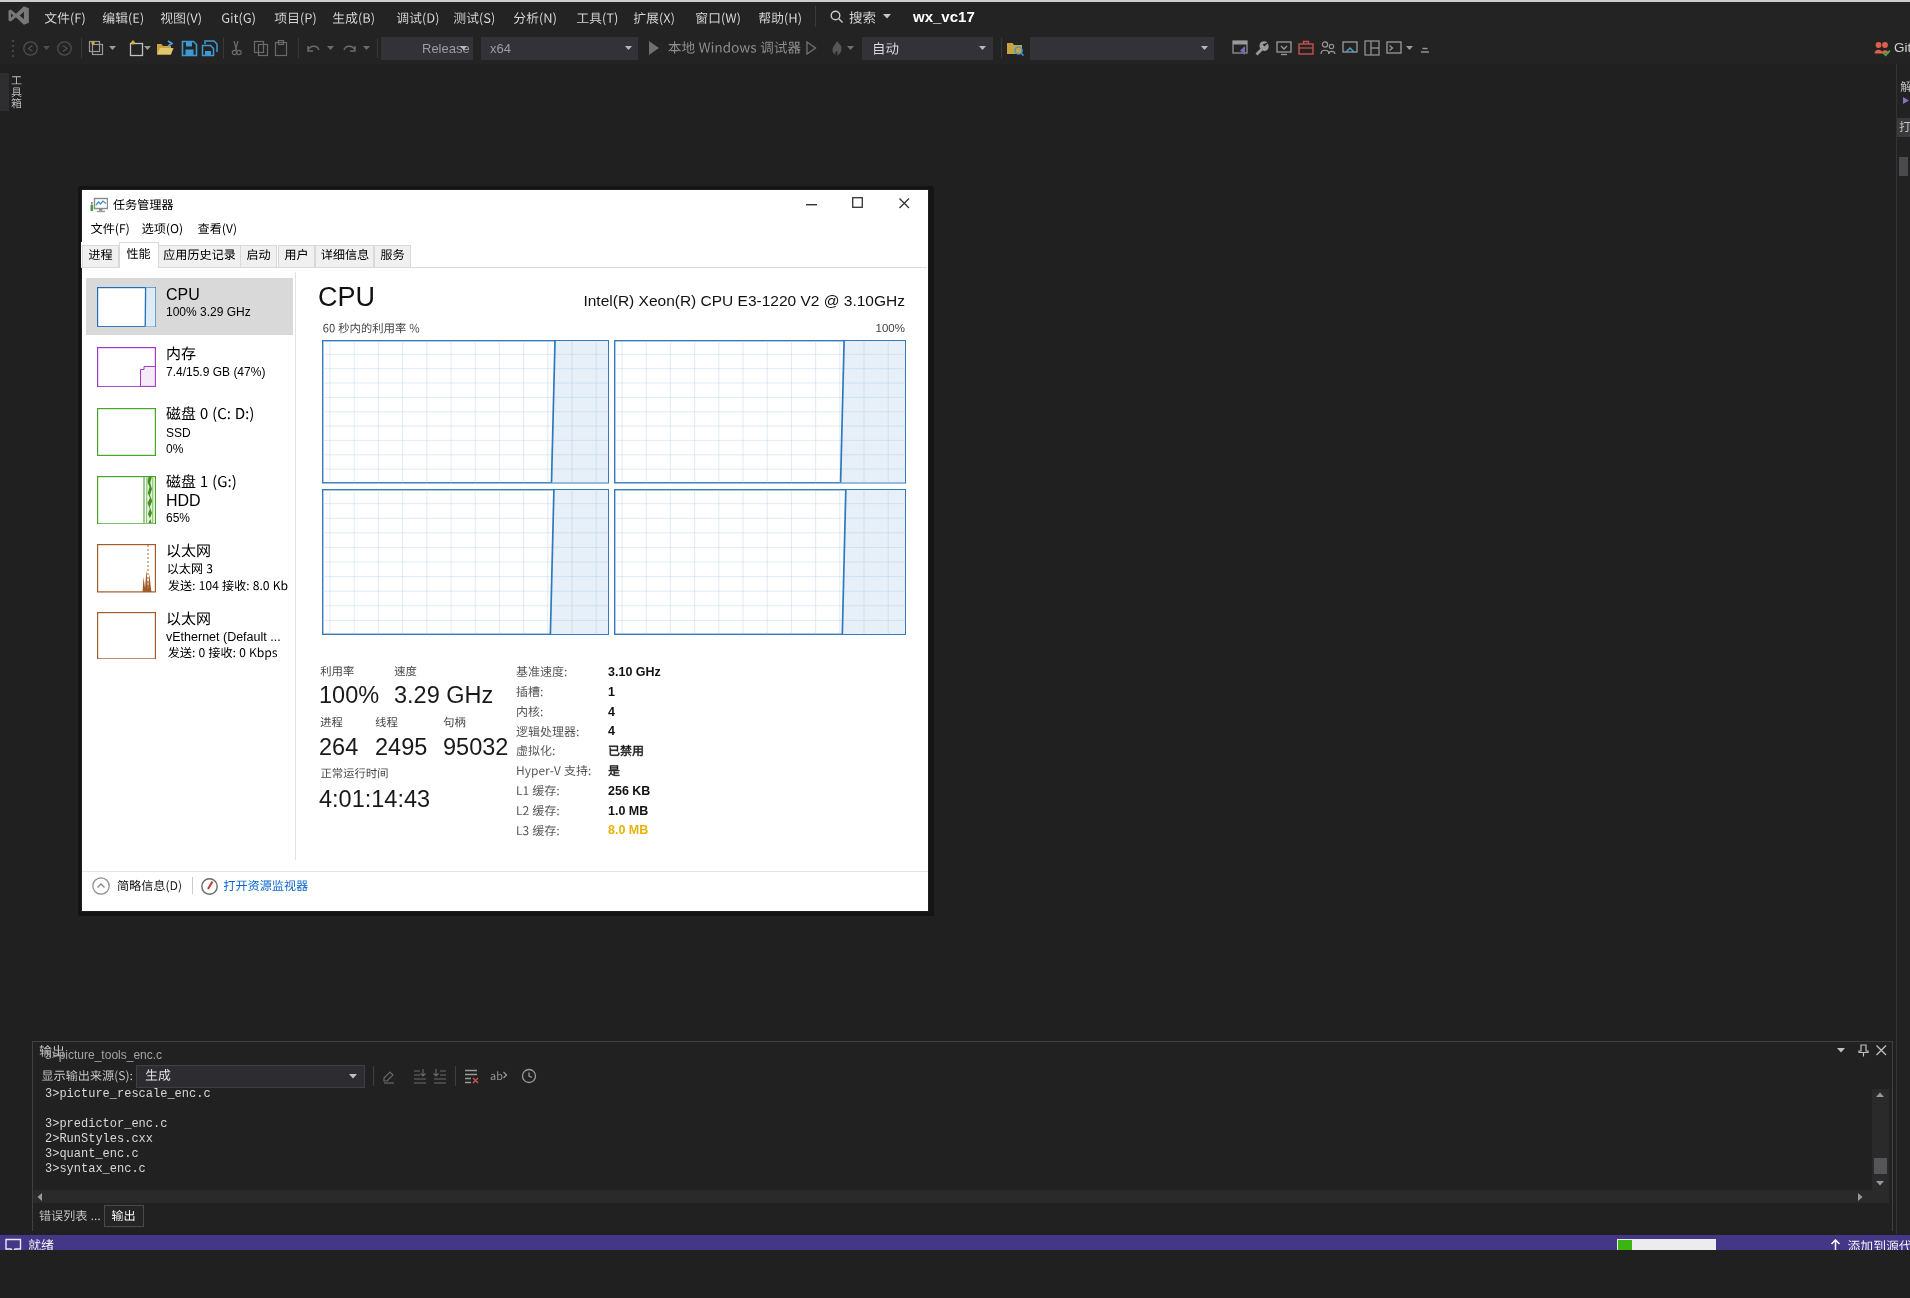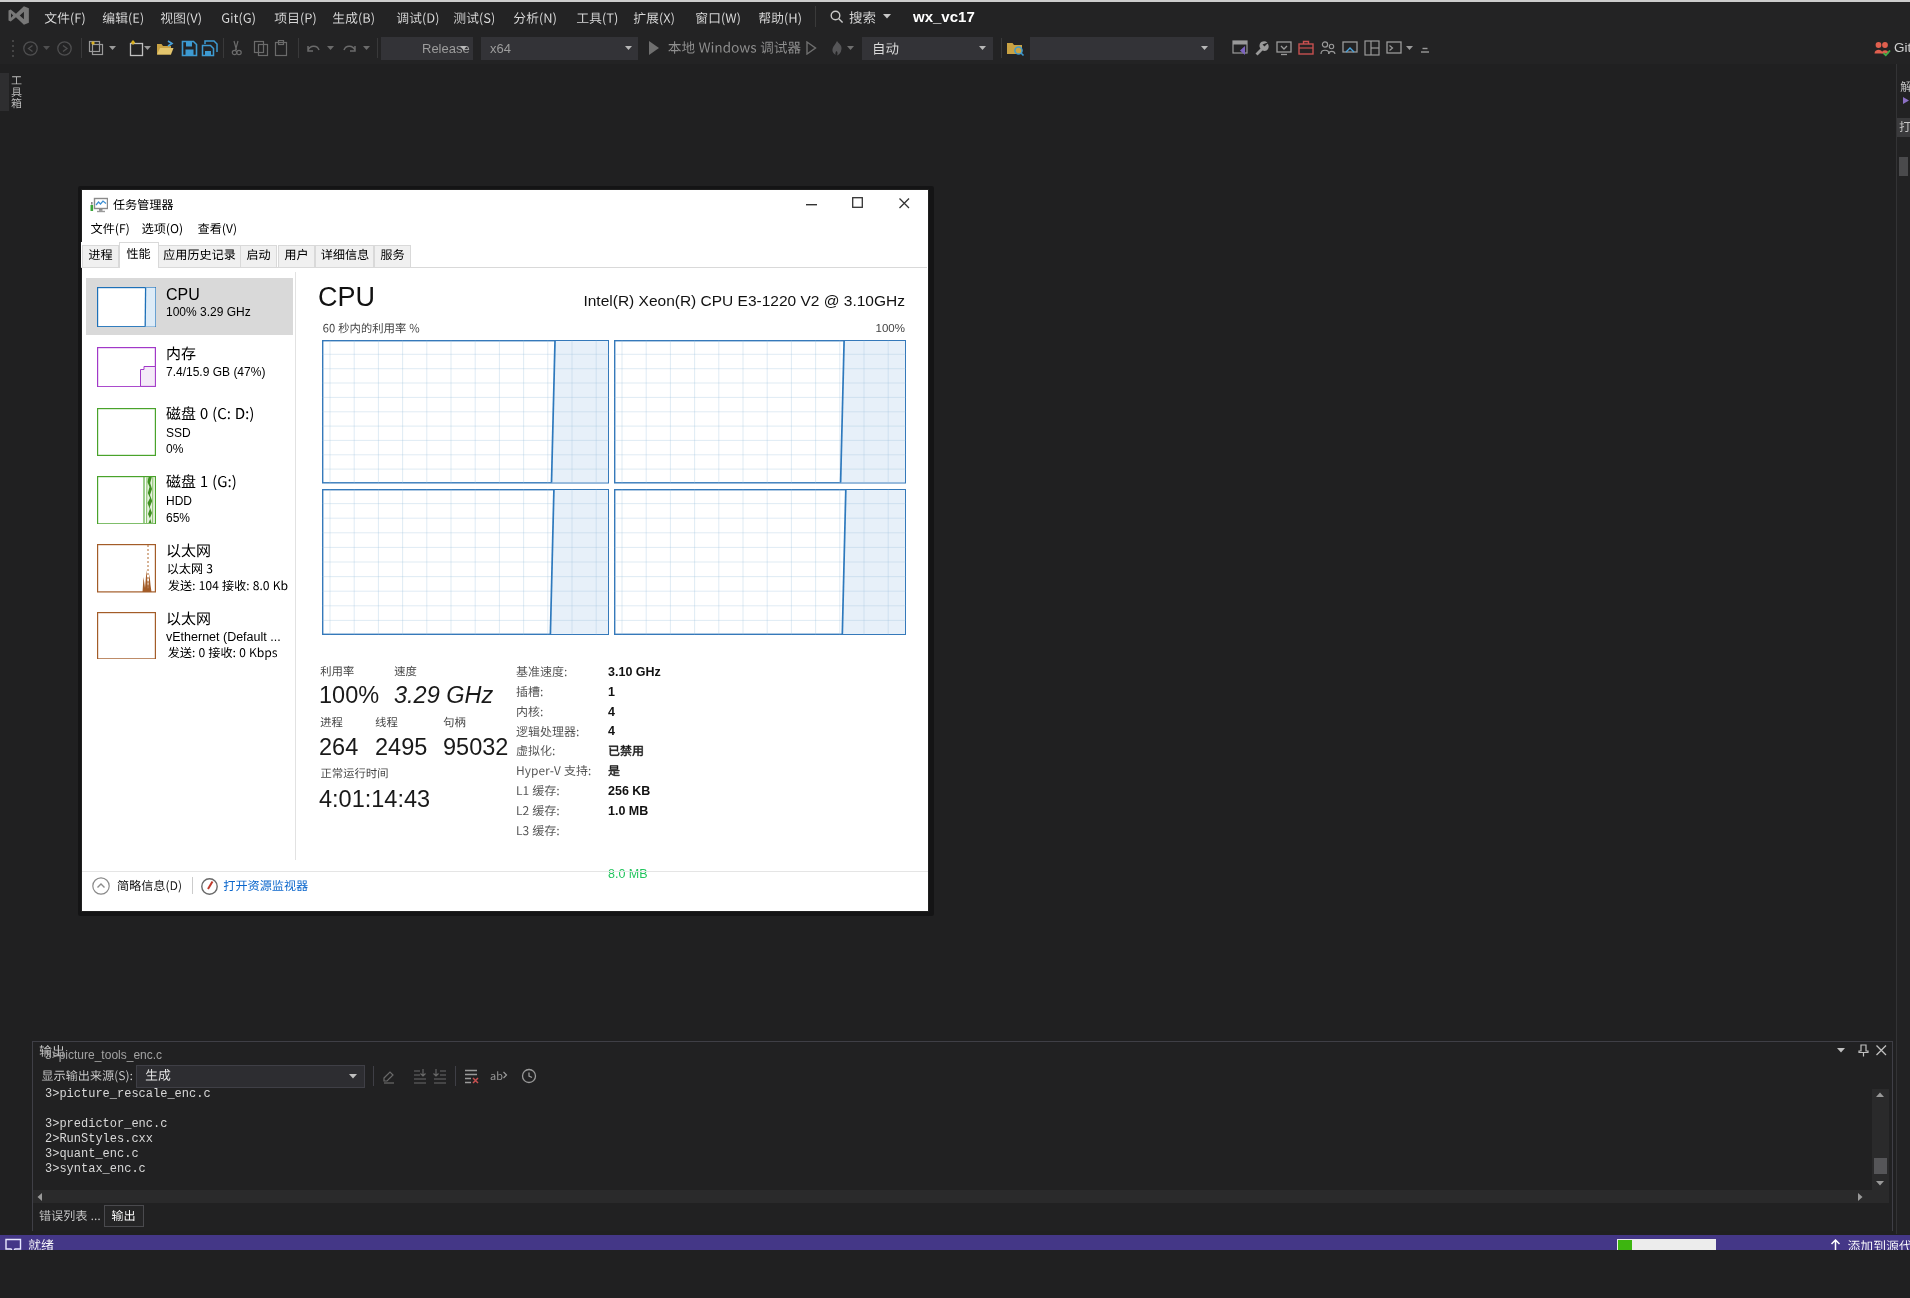--- a/index.html
+++ b/index.html
@@ -346,21 +346,21 @@
 <svg style="position:absolute;left:96.5px;top:475.7px" width="59" height="48.5">
       <rect x="0.6" y="0.6" width="57.8" height="47.3" fill="#fff" stroke="#49a32b" stroke-width="1.2"></rect>
       <line x1="47" y1="1" x2="47" y2="47" stroke="#49a32b" stroke-width="1.1"></line>
       <path d="M48.8 1 L48.8 47 L57.4 47 L57.4 1Z" fill="#e7f2df"></path>
       <path d="M51.5 1 L50.5 6 L52.5 11 L50.8 17 L53 22 L50.5 27 L52.8 33 L51 38 L53.2 43 L51.5 47 L54.5 47 L53 42 L55 37 L52.8 31 L55.2 25 L53 19 L55 13 L53.2 7 L54.8 1Z" fill="#3f9021"></path>
       <path d="M50 1 L49.5 47 M55.8 1 L55.6 47" stroke="#6cb34a" stroke-width="0.8" fill="none"></path>
     </svg>
 <svg style="position:absolute;left:166.0px;top:472.3px" width="71" height="20" viewBox="0 -15.0 71 19.8">
       <path d="M0.6 -11.8V-10.8H2.3C1.9 -8.3 1.4 -5.8 0.4 -4.3C0.6 -4 0.8 -3.4 0.9 -3.2C1.2 -3.6 1.4 -4.1 1.6 -4.6V0.5H2.5V-0.7H4.9V-7.3H2.6C2.9 -8.4 3.1 -9.6 3.2 -10.8H5.1V-11.8ZM2.5 -6.3H4V-1.6H2.5ZM11.8 -12.6C11.5 -11.8 11 -10.7 10.6 -9.9H8.1L8.9 -10.3C8.7 -10.9 8.2 -11.8 7.6 -12.5L6.8 -12.2C7.2 -11.5 7.7 -10.5 7.9 -9.9H5.4V-8.9H14.4V-9.9H11.7C12.1 -10.6 12.5 -11.5 12.9 -12.3ZM5.3 0.6C5.5 0.4 6 0.3 8.7 -0.1C8.7 0.3 8.8 0.6 8.8 0.9L9.7 0.8C9.5 -0.2 9.1 -1.7 8.7 -2.8L8 -2.6C8.1 -2.1 8.3 -1.5 8.5 -1L6.5 -0.7C7.6 -2.3 8.8 -4.5 9.7 -6.6L8.8 -7C8.5 -6.4 8.3 -5.8 8 -5.2L6.5 -5.1C7 -6 7.6 -7.2 8 -8.3L7.1 -8.7C6.7 -7.4 6 -5.9 5.8 -5.6C5.6 -5.2 5.4 -4.9 5.2 -4.9C5.3 -4.6 5.4 -4.1 5.5 -3.9C5.7 -4 6 -4.1 7.6 -4.3C6.9 -3 6.3 -1.9 6 -1.6C5.6 -0.9 5.3 -0.5 5 -0.4C5.1 -0.1 5.2 0.3 5.3 0.6ZM9.9 0.5C10.2 0.4 10.6 0.3 13.5 -0.2C13.6 0.2 13.7 0.6 13.7 0.9L14.5 0.7C14.4 -0.3 13.9 -1.7 13.4 -2.9L12.6 -2.7C12.8 -2.2 13 -1.6 13.2 -1L11 -0.7C12.1 -2.4 13.2 -4.6 14 -6.7L13.1 -7.1C12.9 -6.5 12.6 -5.8 12.3 -5.2L10.8 -5.1C11.3 -6 11.8 -7.2 12.2 -8.3L11.2 -8.8C10.9 -7.4 10.3 -6 10.1 -5.6C9.9 -5.2 9.7 -5 9.5 -4.9C9.6 -4.7 9.8 -4.2 9.8 -3.9C10 -4 10.4 -4.1 11.9 -4.3C11.4 -3 10.8 -2 10.5 -1.6C10.2 -1 9.9 -0.5 9.6 -0.4C9.7 -0.2 9.9 0.3 9.9 0.5L9.9 0.5Z M20.9 -6.4C21.7 -6 22.7 -5.3 23.2 -4.8L23.8 -5.5C23.3 -6 22.2 -6.6 21.4 -7ZM22 -12.8C21.9 -12.4 21.7 -11.9 21.5 -11.5H18.2V-8.8L18.2 -8.2H15.8V-7.3H18C17.8 -6.3 17.3 -5.4 16.1 -4.7C16.4 -4.5 16.8 -4.1 16.9 -3.9C18.3 -4.8 18.9 -6 19.2 -7.3H26.1V-5.5C26.1 -5.3 26.1 -5.3 25.8 -5.3C25.6 -5.3 25 -5.3 24.2 -5.3C24.4 -5 24.6 -4.6 24.6 -4.3C25.6 -4.3 26.3 -4.3 26.7 -4.5C27.1 -4.6 27.2 -5 27.2 -5.5V-7.3H29.3V-8.2H27.2V-11.5H22.7L23.2 -12.5ZM21 -9.7C21.8 -9.3 22.7 -8.7 23.2 -8.2H19.3L19.3 -8.8V-10.5H26.1V-8.2H23.2L23.8 -8.9C23.3 -9.4 22.3 -10 21.5 -10.3ZM17.4 -3.9V-0.2H15.7V0.8H29.3V-0.2H27.6V-3.9ZM18.4 -0.2V-3H20.4V-0.2ZM21.5 -0.2V-3H23.5V-0.2ZM24.5 -0.2V-3H26.5V-0.2Z M35.2 0H41.2V-1.1H39V-11H38C37.4 -10.7 36.7 -10.4 35.7 -10.2V-9.3H37.7V-1.1H35.2Z M49.7 2.9 50.5 2.6C49.3 0.4 48.6 -2.1 48.6 -4.7C48.6 -7.2 49.3 -9.7 50.5 -11.9L49.7 -12.3C48.3 -10 47.5 -7.6 47.5 -4.7C47.5 -1.7 48.3 0.7 49.7 2.9Z M57 0.2C58.5 0.2 59.7 -0.3 60.4 -1.1V-5.7H56.8V-4.5H59.1V-1.7C58.7 -1.3 57.9 -1 57.2 -1C54.8 -1 53.5 -2.8 53.5 -5.5C53.5 -8.3 54.9 -10 57.1 -10C58.2 -10 59 -9.5 59.5 -8.9L60.3 -9.8C59.6 -10.5 58.6 -11.2 57.1 -11.2C54.2 -11.2 52.1 -9 52.1 -5.5C52.1 -1.9 54.1 0.2 57 0.2Z M63.6 -5.8C64.2 -5.8 64.6 -6.3 64.6 -6.9C64.6 -7.5 64.2 -7.9 63.6 -7.9C63.1 -7.9 62.6 -7.5 62.6 -6.9C62.6 -6.3 63.1 -5.8 63.6 -5.8ZM63.6 0.2C64.2 0.2 64.6 -0.2 64.6 -0.8C64.6 -1.5 64.2 -1.9 63.6 -1.9C63.1 -1.9 62.6 -1.5 62.6 -0.8C62.6 -0.2 63.1 0.2 63.6 0.2Z M67.2 2.9C68.6 0.7 69.4 -1.7 69.4 -4.7C69.4 -7.6 68.6 -10 67.2 -12.3L66.3 -11.9C67.6 -9.7 68.3 -7.2 68.3 -4.7C68.3 -2.1 67.6 0.4 66.3 2.6Z" fill="#000"></path>
     </svg>
-<div style="position:absolute;left:166px;top:494px;font-size:12px;line-height:14px;color:#000;font-weight:400;white-space:nowrap;">HDD</div>
+<div style="position:absolute;left:166px;top:494px;font-size:16px;line-height:14px;color:#000;font-weight:400;white-space:nowrap;">HDD</div>
 <div style="position:absolute;left:166px;top:510.5px;font-size:12px;line-height:14px;color:#000;font-weight:400;white-space:nowrap;">65%</div>
 <svg style="position:absolute;left:96.5px;top:544.3px" width="59" height="48.5">
       <rect x="0.6" y="0.6" width="57.8" height="47.3" fill="#fff" stroke="#a35c28" stroke-width="1.2"></rect>
       <line x1="51" y1="1" x2="51" y2="47.5" stroke="#b0682f" stroke-width="1" stroke-dasharray="2,2"></line>
       <path d="M45.5 48 L46.5 33 L48 44 L49.5 26 L51 45 L52.5 30 L53.5 41 L54.5 48Z" fill="#a35c28"></path>
     </svg>
 <svg style="position:absolute;left:166.0px;top:540.8px" width="45" height="20" viewBox="0 -15.0 45 19.8">
       <path d="M5.6 -10.7C6.5 -9.6 7.5 -8.1 7.9 -7.1L8.9 -7.7C8.4 -8.7 7.5 -10.1 6.6 -11.2ZM11.4 -12C11.1 -5.3 10 -1.6 5.2 0.3C5.5 0.5 5.9 1.1 6 1.3C8.1 0.4 9.5 -0.8 10.5 -2.4C11.7 -1.2 12.9 0.2 13.5 1.2L14.5 0.4C13.8 -0.6 12.3 -2.2 11 -3.4C12 -5.6 12.4 -8.4 12.6 -12ZM2.1 -0.3C2.5 -0.6 3 -1 7.4 -3.1C7.3 -3.3 7.2 -3.8 7.1 -4.1L3.6 -2.5V-11.4H2.4V-2.6C2.4 -1.9 1.8 -1.4 1.5 -1.2C1.7 -1 2 -0.6 2.1 -0.3Z M21.9 -12.6C21.9 -11.4 21.9 -10.1 21.7 -8.6H15.9V-7.5H21.6C21 -4.5 19.5 -1.4 15.6 0.3C15.9 0.5 16.2 0.9 16.4 1.2C18.2 0.4 19.5 -0.6 20.4 -1.8C21.4 -0.9 22.6 0.3 23.1 1L24.1 0.3C23.5 -0.5 22.2 -1.7 21.2 -2.6L20.8 -2.3C21.7 -3.7 22.3 -5.2 22.6 -6.7C23.8 -3.1 25.7 -0.2 28.7 1.2C28.9 0.9 29.3 0.4 29.5 0.2C26.5 -1.1 24.6 -4 23.5 -7.5H29.2V-8.6H22.9C23.1 -10 23.1 -11.4 23.1 -12.6Z M32.9 -8C33.6 -7.2 34.3 -6.2 35 -5.3C34.4 -3.7 33.6 -2.3 32.6 -1.3C32.8 -1.2 33.3 -0.9 33.5 -0.7C34.4 -1.6 35.1 -2.9 35.7 -4.3C36.2 -3.6 36.6 -2.9 36.9 -2.4L37.6 -3.1C37.2 -3.7 36.7 -4.5 36.1 -5.4C36.5 -6.6 36.8 -8 37.1 -9.5L36 -9.6C35.9 -8.5 35.7 -7.4 35.4 -6.4C34.8 -7.2 34.2 -8 33.6 -8.7ZM37.2 -8C37.9 -7.2 38.7 -6.2 39.3 -5.2C38.7 -3.6 37.9 -2.2 36.8 -1.2C37 -1.1 37.5 -0.7 37.7 -0.6C38.6 -1.5 39.4 -2.8 40 -4.2C40.5 -3.4 40.9 -2.6 41.2 -1.9L42 -2.6C41.6 -3.4 41.1 -4.3 40.4 -5.4C40.8 -6.6 41.1 -8 41.3 -9.4L40.3 -9.6C40.1 -8.5 39.9 -7.4 39.7 -6.4C39.1 -7.2 38.5 -7.9 38 -8.6ZM31.3 -11.7V1.2H32.5V-10.6H42.6V-0.3C42.6 -0 42.5 0 42.2 0.1C41.9 0.1 40.9 0.1 39.9 0C40.1 0.3 40.3 0.9 40.4 1.2C41.7 1.2 42.6 1.1 43 1C43.5 0.8 43.7 0.4 43.7 -0.3V-11.7Z" fill="#000"></path>
     </svg>
 <svg style="position:absolute;left:166.0px;top:561.2px" width="48" height="16" viewBox="0 -12.5 48 16.5">
@@ -489,21 +489,21 @@
       <line x1="0.5" y1="131.4" x2="291.5" y2="131.4" stroke="#9cc0de" stroke-width="1" stroke-opacity="0.32"></line>
       <line x1="231.8" y1="1" x2="228.3" y2="145" stroke="#2e79bd" stroke-width="1.7"></line>
     </svg>
 <svg style="position:absolute;left:320.0px;top:664.3px" width="34" height="15" viewBox="0 -11.5 34 15.2">
       <path d="M6.8 -8.3V-1.9H7.7V-8.3ZM9.6 -9.4V-0.2C9.6 -0 9.6 0.1 9.3 0.1C9.1 0.1 8.4 0.1 7.6 0.1C7.7 0.3 7.8 0.7 7.9 0.9C9 0.9 9.6 0.9 10 0.8C10.3 0.6 10.5 0.4 10.5 -0.2V-9.4ZM5.3 -9.6C4.2 -9.1 2.2 -8.7 0.5 -8.5C0.6 -8.3 0.7 -8 0.8 -7.8C1.5 -7.9 2.2 -8 3 -8.2V-6.2H0.6V-5.4H2.8C2.2 -4 1.2 -2.4 0.3 -1.5C0.5 -1.3 0.7 -0.9 0.8 -0.7C1.6 -1.5 2.4 -2.8 3 -4.1V0.9H3.8V-3.7C4.4 -3.1 5.2 -2.4 5.5 -2L6 -2.7C5.7 -3 4.4 -4.1 3.8 -4.6V-5.4H6V-6.2H3.8V-8.3C4.6 -8.5 5.3 -8.7 5.9 -8.9Z M13.3 -8.9V-4.7C13.3 -3.1 13.1 -1 11.9 0.4C12.1 0.5 12.4 0.8 12.5 1C13.4 0 13.8 -1.3 14 -2.6H16.9V0.8H17.7V-2.6H20.8V-0.3C20.8 -0 20.8 0 20.5 0C20.3 0 19.5 0.1 18.7 0C18.8 0.3 19 0.6 19 0.9C20.1 0.9 20.8 0.9 21.2 0.7C21.6 0.6 21.7 0.3 21.7 -0.3V-8.9ZM14.1 -8H16.9V-6.2H14.1ZM20.8 -8V-6.2H17.7V-8ZM14.1 -5.4H16.9V-3.4H14.1C14.1 -3.9 14.1 -4.3 14.1 -4.7ZM20.8 -5.4V-3.4H17.7V-5.4Z M32.5 -7.4C32.1 -6.9 31.4 -6.3 30.9 -5.9L31.5 -5.5C32.1 -5.9 32.7 -6.4 33.3 -7ZM23.6 -3.9 24.1 -3.2C24.8 -3.6 25.8 -4.1 26.7 -4.5L26.5 -5.2C25.4 -4.7 24.4 -4.2 23.6 -3.9ZM24 -6.9C24.6 -6.5 25.4 -5.9 25.7 -5.5L26.3 -6.1C25.9 -6.5 25.2 -7 24.6 -7.4ZM30.8 -4.7C31.6 -4.2 32.6 -3.5 33.1 -3.1L33.7 -3.6C33.2 -4 32.2 -4.7 31.4 -5.2ZM23.6 -2.3V-1.5H28.3V0.9H29.2V-1.5H33.9V-2.3H29.2V-3.3H28.3V-2.3ZM28 -9.5C28.2 -9.3 28.4 -8.9 28.5 -8.6H23.8V-7.8H28C27.7 -7.3 27.3 -6.8 27.2 -6.7C27 -6.5 26.8 -6.3 26.6 -6.3C26.7 -6.1 26.8 -5.7 26.9 -5.6C27.1 -5.6 27.3 -5.7 28.6 -5.8C28.1 -5.2 27.6 -4.8 27.4 -4.6C27 -4.3 26.7 -4 26.4 -4C26.5 -3.8 26.6 -3.4 26.7 -3.3C26.9 -3.4 27.3 -3.4 30.3 -3.7C30.5 -3.5 30.6 -3.3 30.6 -3.1L31.3 -3.4C31.1 -3.9 30.5 -4.8 30 -5.4L29.3 -5.1C29.5 -4.9 29.7 -4.6 29.9 -4.4L27.9 -4.2C28.9 -5 29.9 -6 30.8 -7.1L30.1 -7.5C29.9 -7.2 29.6 -6.8 29.3 -6.5L27.8 -6.4C28.2 -6.8 28.6 -7.3 28.9 -7.8H33.8V-8.6H29.5C29.4 -9 29.1 -9.4 28.8 -9.7Z" fill="#444"></path>
     </svg>
 <svg style="position:absolute;left:394.0px;top:664.3px" width="23" height="15" viewBox="0 -11.5 23 15.2">
       <path d="M0.8 -8.7C1.4 -8.1 2.2 -7.3 2.6 -6.8L3.3 -7.3C2.9 -7.8 2.1 -8.6 1.4 -9.2ZM3.1 -5.6H0.6V-4.7H2.2V-1.1C1.7 -1 1.1 -0.5 0.5 0.1L1 0.8C1.6 0.1 2.2 -0.5 2.7 -0.5C2.9 -0.5 3.3 -0.2 3.8 0.1C4.6 0.6 5.5 0.7 6.9 0.7C8 0.7 10 0.6 10.8 0.6C10.8 0.3 11 -0.1 11.1 -0.3C9.9 -0.2 8.2 -0.1 6.9 -0.1C5.7 -0.1 4.7 -0.1 4 -0.6C3.6 -0.8 3.3 -1 3.1 -1.1ZM4.9 -6.1H6.8V-4.6H4.9ZM7.6 -6.1H9.5V-4.6H7.6ZM6.8 -9.6V-8.5H3.7V-7.7H6.8V-6.8H4.1V-3.9H6.4C5.7 -2.9 4.6 -2 3.5 -1.6C3.7 -1.4 4 -1.1 4.1 -0.9C5 -1.4 6 -2.3 6.8 -3.3V-0.6H7.6V-3.2C8.6 -2.5 9.6 -1.7 10.1 -1.1L10.7 -1.7C10.1 -2.3 8.9 -3.2 7.9 -3.9H10.3V-6.8H7.6V-7.7H10.9V-8.5H7.6V-9.6Z M15.9 -7.4V-6.4H14.1V-5.7H15.9V-3.8H20.4V-5.7H22.3V-6.4H20.4V-7.4H19.6V-6.4H16.8V-7.4ZM19.6 -5.7V-4.5H16.8V-5.7ZM20.2 -2.3C19.7 -1.7 19 -1.3 18.2 -0.9C17.3 -1.3 16.7 -1.8 16.2 -2.3ZM14.2 -3V-2.3H15.7L15.4 -2.2C15.8 -1.5 16.5 -1 17.2 -0.5C16.1 -0.2 14.9 0 13.7 0.1C13.8 0.3 14 0.6 14.1 0.9C15.5 0.7 16.9 0.4 18.1 -0.1C19.3 0.4 20.6 0.7 22.1 0.9C22.2 0.7 22.4 0.4 22.6 0.2C21.3 0.1 20.1 -0.2 19.1 -0.5C20.1 -1.1 20.9 -1.8 21.5 -2.8L20.9 -3.1L20.8 -3ZM16.9 -9.5C17.1 -9.2 17.3 -8.8 17.4 -8.5H12.9V-5.4C12.9 -3.7 12.9 -1.2 11.9 0.5C12.1 0.6 12.5 0.8 12.7 0.9C13.7 -0.9 13.8 -3.6 13.8 -5.4V-7.7H22.4V-8.5H18.4C18.2 -8.9 18 -9.3 17.8 -9.7Z" fill="#444"></path>
     </svg>
 <div style="position:absolute;left:319px;top:681px;font-size:23.5px;line-height:28px;color:#191919;font-weight:400;white-space:nowrap;">100%</div>
-<div style="position:absolute;left:394px;top:681px;font-size:23.5px;line-height:28px;color:#191919;font-weight:400;white-space:nowrap;font-style:italic;">3.29 GHz</div>
+<div style="position:absolute;left:394px;top:681px;font-size:23.5px;line-height:28px;color:#191919;font-weight:400;white-space:nowrap;">3.29 GHz</div>
 <svg style="position:absolute;left:320.0px;top:715.3px" width="23" height="15" viewBox="0 -11.5 23 15.2">
       <path d="M0.9 -8.9C1.6 -8.4 2.3 -7.5 2.7 -7L3.4 -7.6C3 -8.1 2.2 -8.9 1.6 -9.4ZM8.3 -9.4V-7.6H6.4V-9.4H5.5V-7.6H3.9V-6.7H5.5V-5.4L5.5 -4.7H3.8V-3.9H5.4C5.2 -3 4.9 -2.1 4 -1.5C4.2 -1.3 4.5 -1 4.6 -0.9C5.6 -1.6 6.1 -2.7 6.3 -3.9H8.3V-0.9H9.1V-3.9H10.9V-4.7H9.1V-6.7H10.6V-7.6H9.1V-9.4ZM6.4 -6.7H8.3V-4.7H6.4L6.4 -5.4ZM3 -5.5H0.6V-4.7H2.2V-1.4C1.6 -1.2 1 -0.7 0.4 -0L1 0.8C1.6 -0 2.2 -0.7 2.6 -0.7C2.8 -0.7 3.2 -0.3 3.7 -0C4.5 0.5 5.4 0.6 6.9 0.6C7.9 0.6 10 0.5 10.8 0.5C10.8 0.2 11 -0.2 11.1 -0.4C10 -0.3 8.2 -0.2 6.9 -0.2C5.6 -0.2 4.6 -0.3 3.9 -0.7C3.5 -1 3.2 -1.2 3 -1.3Z M17.6 -8.4H21.1V-6.3H17.6ZM16.8 -9.2V-5.6H21.9V-9.2ZM16.7 -2.4V-1.7H18.9V-0.1H15.9V0.6H22.6V-0.1H19.8V-1.7H22.1V-2.4H19.8V-3.8H22.3V-4.6H16.4V-3.8H18.9V-2.4ZM15.7 -9.5C14.8 -9.1 13.3 -8.8 12 -8.6C12.1 -8.4 12.2 -8.1 12.2 -7.9C12.8 -8 13.4 -8.1 13.9 -8.2V-6.4H12.1V-5.6H13.8C13.4 -4.3 12.6 -2.8 11.8 -2C12 -1.8 12.2 -1.4 12.3 -1.2C12.9 -1.9 13.5 -3 13.9 -4.2V0.9H14.8V-4.1C15.2 -3.6 15.6 -3 15.8 -2.6L16.4 -3.3C16.1 -3.6 15.1 -4.6 14.8 -4.9V-5.6H16.2V-6.4H14.8V-8.4C15.3 -8.5 15.8 -8.7 16.2 -8.8Z" fill="#444"></path>
     </svg>
 <svg style="position:absolute;left:375.0px;top:715.3px" width="23" height="15" viewBox="0 -11.5 23 15.2">
       <path d="M0.6 -0.6 0.8 0.2C1.9 -0.1 3.2 -0.5 4.6 -0.9L4.5 -1.7C3 -1.3 1.6 -0.9 0.6 -0.6ZM8.1 -9C8.7 -8.7 9.4 -8.2 9.8 -7.9L10.3 -8.5C9.9 -8.8 9.2 -9.2 8.6 -9.5ZM0.8 -4.9C1 -4.9 1.3 -5 2.7 -5.2C2.2 -4.5 1.7 -3.9 1.5 -3.6C1.1 -3.2 0.9 -2.9 0.6 -2.9C0.7 -2.7 0.9 -2.3 0.9 -2.1C1.1 -2.2 1.5 -2.3 4.4 -2.9C4.4 -3.1 4.4 -3.4 4.4 -3.7L2.1 -3.2C3 -4.3 3.9 -5.5 4.6 -6.8L3.9 -7.2C3.7 -6.8 3.4 -6.4 3.2 -6L1.7 -5.8C2.4 -6.8 3.1 -8 3.6 -9.2L2.7 -9.6C2.3 -8.2 1.4 -6.8 1.2 -6.4C0.9 -6 0.7 -5.7 0.5 -5.7C0.6 -5.5 0.8 -5 0.8 -4.9ZM10.2 -4C9.7 -3.3 9.1 -2.6 8.4 -2C8.2 -2.7 8 -3.4 7.9 -4.2L10.8 -4.8L10.7 -5.5L7.8 -5C7.8 -5.5 7.7 -6 7.7 -6.5L10.5 -6.9L10.4 -7.7L7.6 -7.3C7.6 -8.1 7.6 -8.9 7.6 -9.7H6.7C6.7 -8.8 6.8 -8 6.8 -7.2L5 -6.9L5.1 -6.1L6.8 -6.4C6.9 -5.9 6.9 -5.3 7 -4.8L4.7 -4.4L4.9 -3.6L7.1 -4.1C7.2 -3.1 7.4 -2.2 7.7 -1.5C6.7 -0.9 5.6 -0.4 4.4 0C4.6 0.2 4.8 0.5 4.9 0.7C6 0.3 7 -0.2 7.9 -0.8C8.4 0.3 9 0.9 9.9 0.9C10.6 0.9 10.9 0.5 11.1 -0.8C10.9 -0.9 10.6 -1 10.4 -1.2C10.4 -0.2 10.3 0 9.9 0C9.4 0 9 -0.4 8.7 -1.3C9.6 -2 10.3 -2.8 10.9 -3.7Z M17.6 -8.4H21.1V-6.3H17.6ZM16.8 -9.2V-5.6H21.9V-9.2ZM16.7 -2.4V-1.7H18.9V-0.1H15.9V0.6H22.6V-0.1H19.8V-1.7H22.1V-2.4H19.8V-3.8H22.3V-4.6H16.4V-3.8H18.9V-2.4ZM15.7 -9.5C14.8 -9.1 13.3 -8.8 12 -8.6C12.1 -8.4 12.2 -8.1 12.2 -7.9C12.8 -8 13.4 -8.1 13.9 -8.2V-6.4H12.1V-5.6H13.8C13.4 -4.3 12.6 -2.8 11.8 -2C12 -1.8 12.2 -1.4 12.3 -1.2C12.9 -1.9 13.5 -3 13.9 -4.2V0.9H14.8V-4.1C15.2 -3.6 15.6 -3 15.8 -2.6L16.4 -3.3C16.1 -3.6 15.1 -4.6 14.8 -4.9V-5.6H16.2V-6.4H14.8V-8.4C15.3 -8.5 15.8 -8.7 16.2 -8.8Z" fill="#444"></path>
     </svg>
 <svg style="position:absolute;left:443.0px;top:715.3px" width="23" height="15" viewBox="0 -11.5 23 15.2">
       <path d="M2.6 -5.5V-0.5H3.5V-1.3H7.2V-5.5ZM3.5 -4.7H6.3V-2.1H3.5ZM3.3 -9.7C2.7 -7.7 1.7 -5.9 0.4 -4.7C0.6 -4.6 1 -4.3 1.2 -4.1C1.9 -4.9 2.6 -5.9 3.2 -7.1H9.6C9.5 -2.4 9.3 -0.5 8.9 -0.1C8.7 0.1 8.6 0.1 8.3 0.1C8 0.1 7.2 0.1 6.4 0C6.5 0.3 6.6 0.6 6.7 0.9C7.4 1 8.2 1 8.7 0.9C9.1 0.9 9.4 0.8 9.7 0.4C10.2 -0.2 10.4 -2.1 10.5 -7.5C10.5 -7.6 10.6 -8 10.6 -8H3.6C3.9 -8.5 4 -8.9 4.2 -9.4Z M13.7 -9.7V-7.4H12.2V-6.6H13.7C13.3 -5.1 12.6 -3.2 11.9 -2.3C12.1 -2.1 12.3 -1.7 12.4 -1.4C12.9 -2.2 13.3 -3.3 13.7 -4.5V0.9H14.5V-5.2C14.8 -4.5 15.3 -3.7 15.5 -3.3L16 -3.9C15.8 -4.3 14.8 -5.7 14.5 -6.2V-6.6H15.7V-7.4H14.5V-9.7ZM16.3 -6.7V1H17.1V-5.9H18.8V-5.6C18.8 -4.8 18.6 -3.2 17.2 -2C17.4 -1.9 17.7 -1.6 17.8 -1.4C18.7 -2.2 19.1 -3.2 19.4 -4C19.9 -3.2 20.4 -2.2 20.7 -1.6L21.4 -2C21 -2.7 20.2 -4 19.6 -5C19.6 -5.2 19.6 -5.5 19.6 -5.6V-5.9H21.4V-0.1C21.4 0.1 21.4 0.1 21.2 0.1C21 0.1 20.5 0.1 19.9 0.1C20 0.4 20.1 0.7 20.1 0.9C20.9 0.9 21.5 0.9 21.8 0.8C22.2 0.7 22.3 0.4 22.3 -0.1V-6.7H19.6V-8.2H22.4V-9H16V-8.2H18.8V-6.7Z" fill="#444"></path>
     </svg>
 <div style="position:absolute;left:319px;top:733px;font-size:23.5px;line-height:28px;color:#191919;font-weight:400;white-space:nowrap;">264</div>
@@ -542,21 +542,21 @@
       <path d="M1.2 0H6.2V-0.9H2.3V-8.8H1.2Z M7.6 0H12.4V-0.9H10.6V-8.8H9.8C9.3 -8.5 8.7 -8.3 8 -8.2V-7.5H9.5V-0.9H7.6Z M16.7 -0.6 16.9 0.3C18 -0.1 19.4 -0.6 20.8 -1.1L20.6 -1.8C19.2 -1.4 17.7 -0.9 16.7 -0.6ZM23.5 -8.6C23.6 -8.1 23.8 -7.4 23.8 -7L24.6 -7.2C24.5 -7.5 24.4 -8.2 24.2 -8.7ZM26.8 -10C25.4 -9.7 22.9 -9.5 20.8 -9.4C20.9 -9.2 21 -8.9 21 -8.7C23.1 -8.8 25.7 -9 27.4 -9.3ZM17 -5.1C17.1 -5.2 17.4 -5.2 18.9 -5.4C18.4 -4.7 17.9 -4.1 17.7 -3.8C17.3 -3.4 17 -3.1 16.8 -3C16.9 -2.8 17 -2.4 17.1 -2.2C17.3 -2.4 17.7 -2.5 20.7 -3.1C20.7 -3.3 20.7 -3.6 20.7 -3.8L18.3 -3.4C19.3 -4.5 20.2 -5.8 21 -7.1L20.2 -7.5C20 -7.1 19.7 -6.6 19.4 -6.2L17.9 -6.1C18.6 -7.1 19.3 -8.4 19.9 -9.7L19 -10.1C18.5 -8.6 17.6 -7.1 17.4 -6.7C17.1 -6.3 16.9 -6 16.7 -6C16.8 -5.7 16.9 -5.3 17 -5.1ZM21.3 -8.4C21.6 -7.9 21.8 -7.2 21.9 -6.8L22.6 -7.1C22.5 -7.5 22.3 -8.1 22 -8.6ZM26.4 -8.9C26.1 -8.3 25.7 -7.4 25.3 -6.8H21V-6.1H22.4L22.3 -5.1H20.5V-4.4H22.2C21.9 -2.6 21.3 -0.8 19.7 0.3C19.9 0.5 20.2 0.7 20.3 0.9C21.4 0.2 22.1 -0.9 22.5 -2.1C22.9 -1.6 23.4 -1.1 23.9 -0.6C23.2 -0.2 22.4 0.1 21.5 0.3C21.6 0.5 21.9 0.8 22 1C22.9 0.7 23.8 0.4 24.6 -0.1C25.4 0.4 26.4 0.8 27.4 1C27.5 0.8 27.8 0.4 28 0.2C27 0 26.1 -0.3 25.3 -0.7C26 -1.4 26.6 -2.2 27 -3.4L26.4 -3.6L26.3 -3.6H22.9L23.1 -4.4H27.7V-5.1H23.2L23.3 -6.1H27.6V-6.8H26.1C26.5 -7.4 26.9 -8 27.2 -8.6ZM23 -2.9H25.9C25.6 -2.2 25.2 -1.6 24.6 -1.1C23.9 -1.6 23.4 -2.2 23 -2.9Z M35.7 -4.2V-3.2H32.3V-2.4H35.7V-0.1C35.7 0 35.6 0.1 35.4 0.1C35.2 0.1 34.5 0.1 33.7 0.1C33.8 0.3 33.9 0.7 33.9 0.9C35 0.9 35.7 0.9 36.1 0.8C36.5 0.7 36.6 0.4 36.6 -0.1V-2.4H39.8V-3.2H36.6V-3.9C37.4 -4.4 38.4 -5.2 39 -5.9L38.4 -6.3L38.3 -6.3H33.3V-5.5H37.4C36.9 -5 36.3 -4.5 35.7 -4.2ZM32.9 -10.1C32.8 -9.6 32.6 -9 32.4 -8.5H29.1V-7.6H32C31.2 -6 30.1 -4.4 28.7 -3.4C28.8 -3.2 29 -2.8 29.1 -2.6C29.6 -3 30.1 -3.4 30.6 -3.8V0.9H31.5V-4.9C32.1 -5.8 32.6 -6.7 33 -7.6H39.6V-8.5H33.4C33.6 -9 33.7 -9.4 33.8 -9.9Z M42 -4.7C42.4 -4.7 42.8 -5 42.8 -5.5C42.8 -6 42.4 -6.4 42 -6.4C41.5 -6.4 41.2 -6 41.2 -5.5C41.2 -5 41.5 -4.7 42 -4.7ZM42 0.2C42.4 0.2 42.8 -0.2 42.8 -0.7C42.8 -1.2 42.4 -1.5 42 -1.5C41.5 -1.5 41.2 -1.2 41.2 -0.7C41.2 -0.2 41.5 0.2 42 0.2Z" fill="#555"></path>
     </svg>
 <div style="position:absolute;left:608px;top:783.5px;font-size:12.5px;line-height:15px;color:#111;font-weight:600;white-space:nowrap;">256 KB</div>
 <svg style="position:absolute;left:516.0px;top:803.3px" width="44" height="16" viewBox="0 -12.0 44 15.8">
       <path d="M1.2 0H6.2V-0.9H2.3V-8.8H1.2Z M7 0H12.6V-0.9H10.1C9.7 -0.9 9.2 -0.9 8.7 -0.9C10.8 -2.8 12.2 -4.6 12.2 -6.4C12.2 -7.9 11.2 -9 9.6 -9C8.5 -9 7.7 -8.4 7 -7.7L7.6 -7C8.1 -7.6 8.7 -8.1 9.5 -8.1C10.5 -8.1 11.1 -7.3 11.1 -6.3C11.1 -4.8 9.8 -3.1 7 -0.6Z M16.7 -0.6 16.9 0.3C18 -0.1 19.4 -0.6 20.8 -1.1L20.6 -1.8C19.2 -1.4 17.7 -0.9 16.7 -0.6ZM23.5 -8.6C23.6 -8.1 23.8 -7.4 23.8 -7L24.6 -7.2C24.5 -7.5 24.4 -8.2 24.2 -8.7ZM26.8 -10C25.4 -9.7 22.9 -9.5 20.8 -9.4C20.9 -9.2 21 -8.9 21 -8.7C23.1 -8.8 25.7 -9 27.4 -9.3ZM17 -5.1C17.1 -5.2 17.4 -5.2 18.9 -5.4C18.4 -4.7 17.9 -4.1 17.7 -3.8C17.3 -3.4 17 -3.1 16.8 -3C16.9 -2.8 17 -2.4 17.1 -2.2C17.3 -2.4 17.7 -2.5 20.7 -3.1C20.7 -3.3 20.7 -3.6 20.7 -3.8L18.3 -3.4C19.3 -4.5 20.2 -5.8 21 -7.1L20.2 -7.5C20 -7.1 19.7 -6.6 19.4 -6.2L17.9 -6.1C18.6 -7.1 19.3 -8.4 19.9 -9.7L19 -10.1C18.5 -8.6 17.6 -7.1 17.4 -6.7C17.1 -6.3 16.9 -6 16.7 -6C16.8 -5.7 16.9 -5.3 17 -5.1ZM21.3 -8.4C21.6 -7.9 21.8 -7.2 21.9 -6.8L22.6 -7.1C22.5 -7.5 22.3 -8.1 22 -8.6ZM26.4 -8.9C26.1 -8.3 25.7 -7.4 25.3 -6.8H21V-6.1H22.4L22.3 -5.1H20.5V-4.4H22.2C21.9 -2.6 21.3 -0.8 19.7 0.3C19.9 0.5 20.2 0.7 20.3 0.9C21.4 0.2 22.1 -0.9 22.5 -2.1C22.9 -1.6 23.4 -1.1 23.9 -0.6C23.2 -0.2 22.4 0.1 21.5 0.3C21.6 0.5 21.9 0.8 22 1C22.9 0.7 23.8 0.4 24.6 -0.1C25.4 0.4 26.4 0.8 27.4 1C27.5 0.8 27.8 0.4 28 0.2C27 0 26.1 -0.3 25.3 -0.7C26 -1.4 26.6 -2.2 27 -3.4L26.4 -3.6L26.3 -3.6H22.9L23.1 -4.4H27.7V-5.1H23.2L23.3 -6.1H27.6V-6.8H26.1C26.5 -7.4 26.9 -8 27.2 -8.6ZM23 -2.9H25.9C25.6 -2.2 25.2 -1.6 24.6 -1.1C23.9 -1.6 23.4 -2.2 23 -2.9Z M35.7 -4.2V-3.2H32.3V-2.4H35.7V-0.1C35.7 0 35.6 0.1 35.4 0.1C35.2 0.1 34.5 0.1 33.7 0.1C33.8 0.3 33.9 0.7 33.9 0.9C35 0.9 35.7 0.9 36.1 0.8C36.5 0.7 36.6 0.4 36.6 -0.1V-2.4H39.8V-3.2H36.6V-3.9C37.4 -4.4 38.4 -5.2 39 -5.9L38.4 -6.3L38.3 -6.3H33.3V-5.5H37.4C36.9 -5 36.3 -4.5 35.7 -4.2ZM32.9 -10.1C32.8 -9.6 32.6 -9 32.4 -8.5H29.1V-7.6H32C31.2 -6 30.1 -4.4 28.7 -3.4C28.8 -3.2 29 -2.8 29.1 -2.6C29.6 -3 30.1 -3.4 30.6 -3.8V0.9H31.5V-4.9C32.1 -5.8 32.6 -6.7 33 -7.6H39.6V-8.5H33.4C33.6 -9 33.7 -9.4 33.8 -9.9Z M42 -4.7C42.4 -4.7 42.8 -5 42.8 -5.5C42.8 -6 42.4 -6.4 42 -6.4C41.5 -6.4 41.2 -6 41.2 -5.5C41.2 -5 41.5 -4.7 42 -4.7ZM42 0.2C42.4 0.2 42.8 -0.2 42.8 -0.7C42.8 -1.2 42.4 -1.5 42 -1.5C41.5 -1.5 41.2 -1.2 41.2 -0.7C41.2 -0.2 41.5 0.2 42 0.2Z" fill="#555"></path>
     </svg>
 <div style="position:absolute;left:608px;top:803.5px;font-size:12.5px;line-height:15px;color:#111;font-weight:600;white-space:nowrap;">1.0 MB</div>
 <svg style="position:absolute;left:516.0px;top:822.8px" width="44" height="16" viewBox="0 -12.0 44 15.8">
       <path d="M1.2 0H6.2V-0.9H2.3V-8.8H1.2Z M9.7 0.2C11.2 0.2 12.5 -0.8 12.5 -2.4C12.5 -3.6 11.7 -4.3 10.6 -4.6V-4.6C11.6 -5 12.2 -5.7 12.2 -6.8C12.2 -8.1 11.1 -9 9.6 -9C8.6 -9 7.8 -8.5 7.2 -7.9L7.8 -7.2C8.3 -7.7 8.9 -8.1 9.6 -8.1C10.5 -8.1 11.1 -7.5 11.1 -6.7C11.1 -5.7 10.5 -5 8.7 -5V-4.2C10.7 -4.2 11.4 -3.5 11.4 -2.4C11.4 -1.4 10.7 -0.8 9.6 -0.8C8.6 -0.8 7.9 -1.2 7.4 -1.8L6.9 -1.1C7.4 -0.4 8.3 0.2 9.7 0.2Z M16.7 -0.6 16.9 0.3C18 -0.1 19.4 -0.6 20.8 -1.1L20.6 -1.8C19.2 -1.4 17.7 -0.9 16.7 -0.6ZM23.5 -8.6C23.6 -8.1 23.8 -7.4 23.8 -7L24.6 -7.2C24.5 -7.5 24.4 -8.2 24.2 -8.7ZM26.8 -10C25.4 -9.7 22.9 -9.5 20.8 -9.4C20.9 -9.2 21 -8.9 21 -8.7C23.1 -8.8 25.7 -9 27.4 -9.3ZM17 -5.1C17.1 -5.2 17.4 -5.2 18.9 -5.4C18.4 -4.7 17.9 -4.1 17.7 -3.8C17.3 -3.4 17 -3.1 16.8 -3C16.9 -2.8 17 -2.4 17.1 -2.2C17.3 -2.4 17.7 -2.5 20.7 -3.1C20.7 -3.3 20.7 -3.6 20.7 -3.8L18.3 -3.4C19.3 -4.5 20.2 -5.8 21 -7.1L20.2 -7.5C20 -7.1 19.7 -6.6 19.4 -6.2L17.9 -6.1C18.6 -7.1 19.3 -8.4 19.9 -9.7L19 -10.1C18.5 -8.6 17.6 -7.1 17.4 -6.7C17.1 -6.3 16.9 -6 16.7 -6C16.8 -5.7 16.9 -5.3 17 -5.1ZM21.3 -8.4C21.6 -7.9 21.8 -7.2 21.9 -6.8L22.6 -7.1C22.5 -7.5 22.3 -8.1 22 -8.6ZM26.4 -8.9C26.1 -8.3 25.7 -7.4 25.3 -6.8H21V-6.1H22.4L22.3 -5.1H20.5V-4.4H22.2C21.9 -2.6 21.3 -0.8 19.7 0.3C19.9 0.5 20.2 0.7 20.3 0.9C21.4 0.2 22.1 -0.9 22.5 -2.1C22.9 -1.6 23.4 -1.1 23.9 -0.6C23.2 -0.2 22.4 0.1 21.5 0.3C21.6 0.5 21.9 0.8 22 1C22.9 0.7 23.8 0.4 24.6 -0.1C25.4 0.4 26.4 0.8 27.4 1C27.5 0.8 27.8 0.4 28 0.2C27 0 26.1 -0.3 25.3 -0.7C26 -1.4 26.6 -2.2 27 -3.4L26.4 -3.6L26.3 -3.6H22.9L23.1 -4.4H27.7V-5.1H23.2L23.3 -6.1H27.6V-6.8H26.1C26.5 -7.4 26.9 -8 27.2 -8.6ZM23 -2.9H25.9C25.6 -2.2 25.2 -1.6 24.6 -1.1C23.9 -1.6 23.4 -2.2 23 -2.9Z M35.7 -4.2V-3.2H32.3V-2.4H35.7V-0.1C35.7 0 35.6 0.1 35.4 0.1C35.2 0.1 34.5 0.1 33.7 0.1C33.8 0.3 33.9 0.7 33.9 0.9C35 0.9 35.7 0.9 36.1 0.8C36.5 0.7 36.6 0.4 36.6 -0.1V-2.4H39.8V-3.2H36.6V-3.9C37.4 -4.4 38.4 -5.2 39 -5.9L38.4 -6.3L38.3 -6.3H33.3V-5.5H37.4C36.9 -5 36.3 -4.5 35.7 -4.2ZM32.9 -10.1C32.8 -9.6 32.6 -9 32.4 -8.5H29.1V-7.6H32C31.2 -6 30.1 -4.4 28.7 -3.4C28.8 -3.2 29 -2.8 29.1 -2.6C29.6 -3 30.1 -3.4 30.6 -3.8V0.9H31.5V-4.9C32.1 -5.8 32.6 -6.7 33 -7.6H39.6V-8.5H33.4C33.6 -9 33.7 -9.4 33.8 -9.9Z M42 -4.7C42.4 -4.7 42.8 -5 42.8 -5.5C42.8 -6 42.4 -6.4 42 -6.4C41.5 -6.4 41.2 -6 41.2 -5.5C41.2 -5 41.5 -4.7 42 -4.7ZM42 0.2C42.4 0.2 42.8 -0.2 42.8 -0.7C42.8 -1.2 42.4 -1.5 42 -1.5C41.5 -1.5 41.2 -1.2 41.2 -0.7C41.2 -0.2 41.5 0.2 42 0.2Z" fill="#555"></path>
     </svg>
-<div style="position:absolute;left:608px;top:823.0px;font-size:12.5px;line-height:15px;color:#22c55e;font-weight:400;white-space:nowrap;margin-top:44px;">8.0 MB</div>
+<div style="position:absolute;left:608px;top:823.0px;font-size:12.5px;line-height:15px;color:#eab308;font-weight:700;white-space:nowrap;">8.0 MB</div>
 <svg style="position:absolute;left:608.0px;top:743.3px" width="36" height="16" viewBox="0 -12.0 36 15.8">
       <path d="M1.1 -9.3V-8.4H9V-5.3H2.7V-7.3H1.8V-1.2C1.8 0.3 2.4 0.6 4.3 0.6C4.8 0.6 8.3 0.6 8.8 0.6C10.8 0.6 11.2 -0 11.4 -2.2C11.2 -2.3 10.8 -2.4 10.5 -2.6C10.3 -0.7 10.1 -0.3 8.8 -0.3C8 -0.3 4.9 -0.3 4.3 -0.3C2.9 -0.3 2.7 -0.4 2.7 -1.2V-4.4H9V-3.8H9.9V-9.3Z M19.9 -1.3C20.8 -0.7 21.9 0.2 22.4 0.8L23.1 0.3C22.6 -0.3 21.5 -1.1 20.6 -1.7ZM14.2 -4.7V-3.9H22V-4.7ZM15 -1.7C14.4 -1 13.5 -0.2 12.6 0.2C12.9 0.4 13.2 0.6 13.4 0.8C14.2 0.3 15.2 -0.6 15.8 -1.4ZM14.9 -10.1V-8.9H12.9V-8.1H14.6C14.1 -7.2 13.2 -6.3 12.4 -5.8C12.6 -5.7 12.9 -5.4 13 -5.2C13.7 -5.6 14.4 -6.4 14.9 -7.3V-5.1H15.7V-7.2C16.2 -6.8 16.8 -6.3 17.1 -6.1L17.6 -6.7C17.3 -6.9 16.2 -7.7 15.7 -8V-8.1H17.4V-8.9H15.7V-10.1ZM12.8 -2.9V-2.2H17.6V-0C17.6 0.1 17.5 0.2 17.4 0.2C17.1 0.2 16.5 0.2 15.7 0.2C15.9 0.4 16 0.7 16 1C17 1 17.6 1 18 0.8C18.4 0.7 18.5 0.5 18.5 0V-2.2H23.3V-2.9ZM20.1 -10.1V-8.9H18V-8.1H19.8C19.2 -7.2 18.3 -6.3 17.4 -5.9C17.6 -5.7 17.9 -5.4 18 -5.2C18.7 -5.7 19.5 -6.5 20.1 -7.4V-5.1H21V-7.3C21.5 -6.5 22.3 -5.7 22.9 -5.2C23.1 -5.4 23.3 -5.7 23.5 -5.9C22.7 -6.3 21.8 -7.2 21.2 -8.1H23.1V-8.9H21V-10.1Z M25.8 -9.2V-4.9C25.8 -3.2 25.7 -1.1 24.4 0.4C24.6 0.5 24.9 0.8 25.1 1C26 0 26.4 -1.4 26.6 -2.7H29.6V0.9H30.5V-2.7H33.8V-0.3C33.8 -0 33.7 0 33.4 0C33.2 0 32.4 0.1 31.5 0C31.7 0.3 31.8 0.7 31.9 0.9C33 0.9 33.7 0.9 34.1 0.7C34.5 0.6 34.6 0.3 34.6 -0.3V-9.2ZM26.7 -8.4H29.6V-6.4H26.7ZM33.8 -8.4V-6.4H30.5V-8.4ZM26.7 -5.6H29.6V-3.6H26.7C26.7 -4 26.7 -4.5 26.7 -4.9ZM33.8 -5.6V-3.6H30.5V-5.6Z" fill="#111" stroke="#111" stroke-width="0.42"></path>
     </svg>
 <div style="position:absolute;left:82px;top:871px;width:846px;height:1px;background:#e5e5e5"></div>
 <svg style="position:absolute;left:92px;top:877px" width="18" height="18">
       <circle cx="9" cy="9" r="8.2" fill="none" stroke="#8a8a8a" stroke-width="1.2"></circle>
       <path d="M5.5 10.5 L9 7 L12.5 10.5" fill="none" stroke="#8a8a8a" stroke-width="1.4"></path>
     </svg>
 <svg style="position:absolute;left:116.0px;top:878.2px" width="67" height="16" viewBox="0 -12.5 67 16.5">
       <path d="M1.3 -5.7V1H2.2V-5.7ZM1.9 -6.7C2.4 -6.3 3 -5.6 3.3 -5.2L4 -5.7C3.7 -6.1 3.1 -6.8 2.6 -7.2ZM4 -4.8V-0.5H8.6V-4.8ZM2.6 -10.5C2.2 -9.3 1.5 -8.2 0.6 -7.5C0.8 -7.4 1.2 -7.1 1.4 -7C1.8 -7.4 2.3 -8 2.7 -8.6H3.4C3.7 -8.1 4 -7.5 4.1 -7.1L5 -7.4C4.8 -7.7 4.6 -8.2 4.4 -8.6H6.2V-9.4H3.1C3.2 -9.7 3.4 -10 3.5 -10.3ZM7.5 -10.5C7.1 -9.4 6.6 -8.4 5.9 -7.7C6.1 -7.6 6.5 -7.4 6.6 -7.2C7 -7.6 7.3 -8.1 7.6 -8.6H8.6C9 -8.1 9.3 -7.4 9.5 -7L10.3 -7.4C10.2 -7.7 9.9 -8.2 9.6 -8.6H11.6V-9.4H8C8.1 -9.7 8.2 -10 8.3 -10.3ZM7.8 -2.4V-1.2H4.8V-2.4ZM4.8 -4.1H7.8V-3.1H4.8ZM4.4 -6.7V-5.9H10.2V-0.1C10.2 0.1 10.2 0.1 10 0.1C9.8 0.1 9.2 0.1 8.5 0.1C8.6 0.3 8.7 0.7 8.8 0.9C9.7 0.9 10.3 0.9 10.7 0.8C11.1 0.6 11.2 0.4 11.2 -0.1V-6.7Z M20.1 -10.6C19.6 -9.2 18.7 -7.9 17.6 -7.1V-9.8H13.4V-0.5H14.2V-1.6H17.6V-3.5C17.7 -3.4 17.9 -3.2 17.9 -3L18.5 -3.3V0.9H19.4V0.5H22.9V0.9H23.8V-3.4L24.2 -3.2C24.4 -3.4 24.6 -3.8 24.8 -4C23.7 -4.4 22.7 -5 21.9 -5.7C22.7 -6.6 23.5 -7.7 24 -8.9L23.3 -9.2L23.2 -9.2H20.5C20.7 -9.5 20.9 -9.9 21 -10.3ZM14.2 -8.9H15.2V-6.2H14.2ZM14.2 -2.4V-5.4H15.2V-2.4ZM16.9 -5.4V-2.4H15.8V-5.4ZM16.9 -6.2H15.8V-8.9H16.9ZM17.6 -3.9V-6.7C17.8 -6.6 18 -6.4 18.1 -6.2C18.5 -6.6 18.9 -7 19.3 -7.5C19.6 -6.9 20.1 -6.3 20.6 -5.7C19.7 -4.9 18.6 -4.3 17.6 -3.9ZM19.4 -0.3V-2.7H22.9V-0.3ZM22.7 -8.4C22.3 -7.6 21.8 -6.9 21.2 -6.3C20.6 -6.9 20.2 -7.6 19.8 -8.2L19.9 -8.4ZM19 -3.6C19.8 -4 20.6 -4.5 21.2 -5.1C21.9 -4.5 22.6 -4 23.4 -3.6Z M29.8 -6.6V-5.9H35.9V-6.6ZM29.8 -4.9V-4.1H35.9V-4.9ZM28.9 -8.4V-7.6H36.8V-8.4ZM31.8 -10.2C32.1 -9.7 32.5 -9 32.6 -8.5L33.5 -8.9C33.3 -9.3 32.9 -10 32.6 -10.5ZM29.6 -3V1H30.4V0.5H35.1V1H36V-3ZM30.4 -0.3V-2.3H35.1V-0.3ZM28.2 -10.5C27.6 -8.6 26.5 -6.7 25.4 -5.5C25.6 -5.2 25.8 -4.8 25.9 -4.6C26.3 -5.1 26.7 -5.6 27.1 -6.2V1H28V-7.7C28.4 -8.5 28.8 -9.3 29 -10.2Z M40.8 -6.9H46.6V-5.9H40.8ZM40.8 -5.2H46.6V-4.1H40.8ZM40.8 -8.6H46.6V-7.6H40.8ZM40.8 -2.5V-0.5C40.8 0.5 41.2 0.8 42.6 0.8C42.9 0.8 45.2 0.8 45.5 0.8C46.7 0.8 47 0.4 47.1 -1.2C46.9 -1.2 46.5 -1.4 46.3 -1.5C46.2 -0.3 46.1 -0.1 45.4 -0.1C44.9 -0.1 43 -0.1 42.7 -0.1C41.9 -0.1 41.7 -0.2 41.7 -0.5V-2.5ZM47 -2.4C47.6 -1.6 48.2 -0.5 48.4 0.2L49.3 -0.2C49.1 -0.9 48.5 -2 47.9 -2.8ZM39.4 -2.6C39 -1.8 38.6 -0.7 38.1 0L38.9 0.4C39.4 -0.3 39.8 -1.4 40.1 -2.2ZM42.7 -3C43.4 -2.4 44.1 -1.6 44.4 -1L45.2 -1.5C44.8 -2 44.1 -2.8 43.5 -3.4H47.6V-9.3H43.8C44 -9.7 44.2 -10.1 44.4 -10.4L43.3 -10.6C43.2 -10.3 43 -9.8 42.9 -9.3H39.9V-3.4H43.4Z M53 2.5 53.7 2.1C52.6 0.4 52.1 -1.8 52.1 -3.9C52.1 -6 52.6 -8.1 53.7 -9.9L53 -10.2C51.8 -8.3 51.1 -6.3 51.1 -3.9C51.1 -1.4 51.8 0.6 53 2.5Z M55.5 0H57.8C60.6 0 62.1 -1.7 62.1 -4.6C62.1 -7.5 60.6 -9.2 57.8 -9.2H55.5ZM56.6 -1V-8.2H57.7C59.8 -8.2 60.9 -6.9 60.9 -4.6C60.9 -2.3 59.8 -1 57.7 -1Z M64.1 2.5C65.2 0.6 65.9 -1.4 65.9 -3.9C65.9 -6.3 65.2 -8.3 64.1 -10.2L63.4 -9.9C64.4 -8.1 65 -6 65 -3.9C65 -1.8 64.4 0.4 63.4 2.1Z" fill="#1a1a1a"></path>

